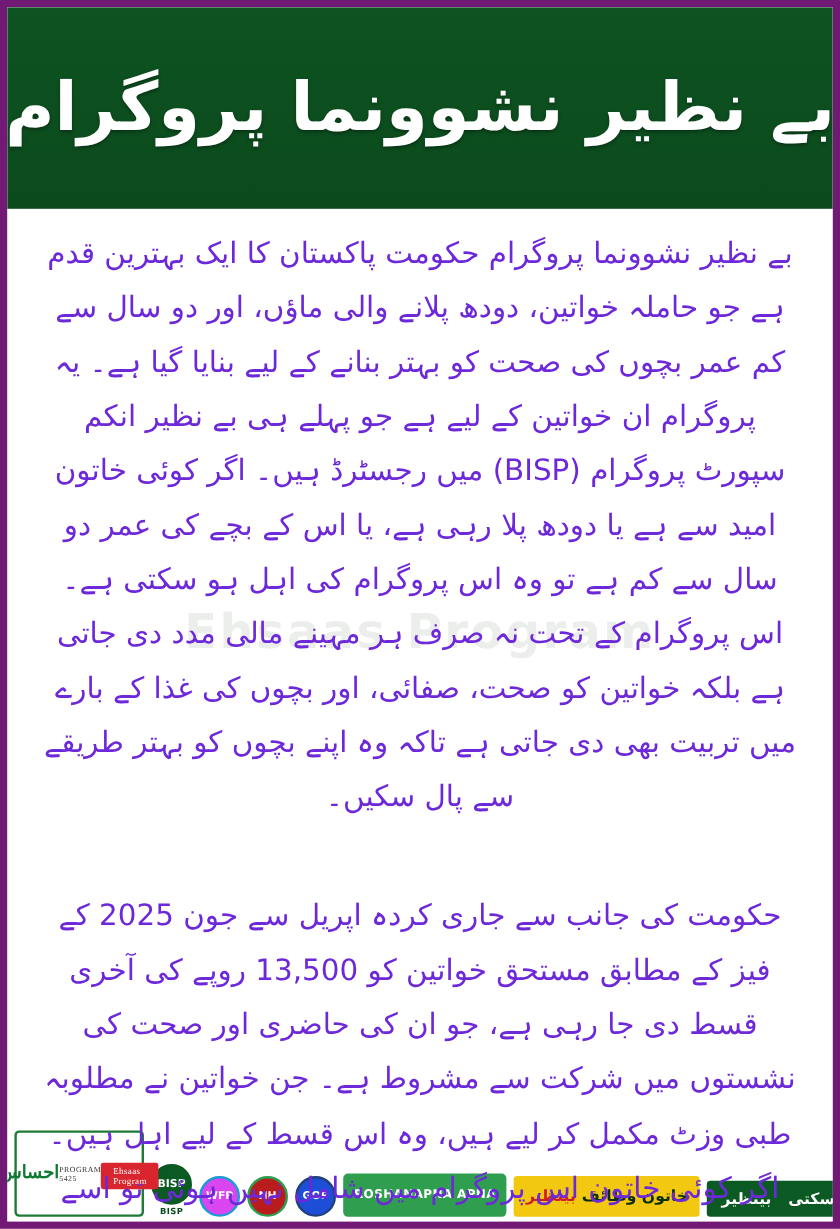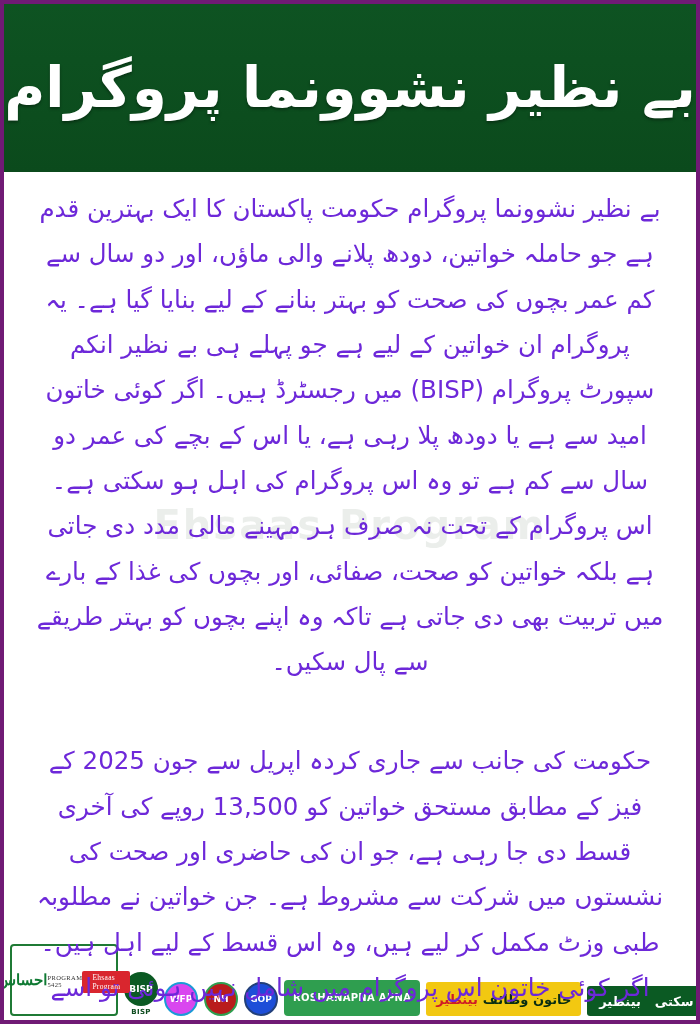--- a/index.html
+++ b/index.html
@@ -11,21 +11,21 @@
     height: 1024px;
     background: #ffffff;
     font-family: "DejaVu Sans", "Liberation Sans", sans-serif;
     overflow: hidden;
   }
   .page {
     position: relative;
     width: 700px;
     height: 1024px;
     background: #ffffff;
-    border: 4px solid #701a75;
+    border: 6px solid #701a75;
     box-sizing: border-box;
     overflow: hidden;
   }
   
   .header-banner {
     position: relative;
     height: 168px;
     background: #0d4d1e;
     background: linear-gradient(180deg, #0e5322 0%, #0b4a1c 100%);
     display: flex;

